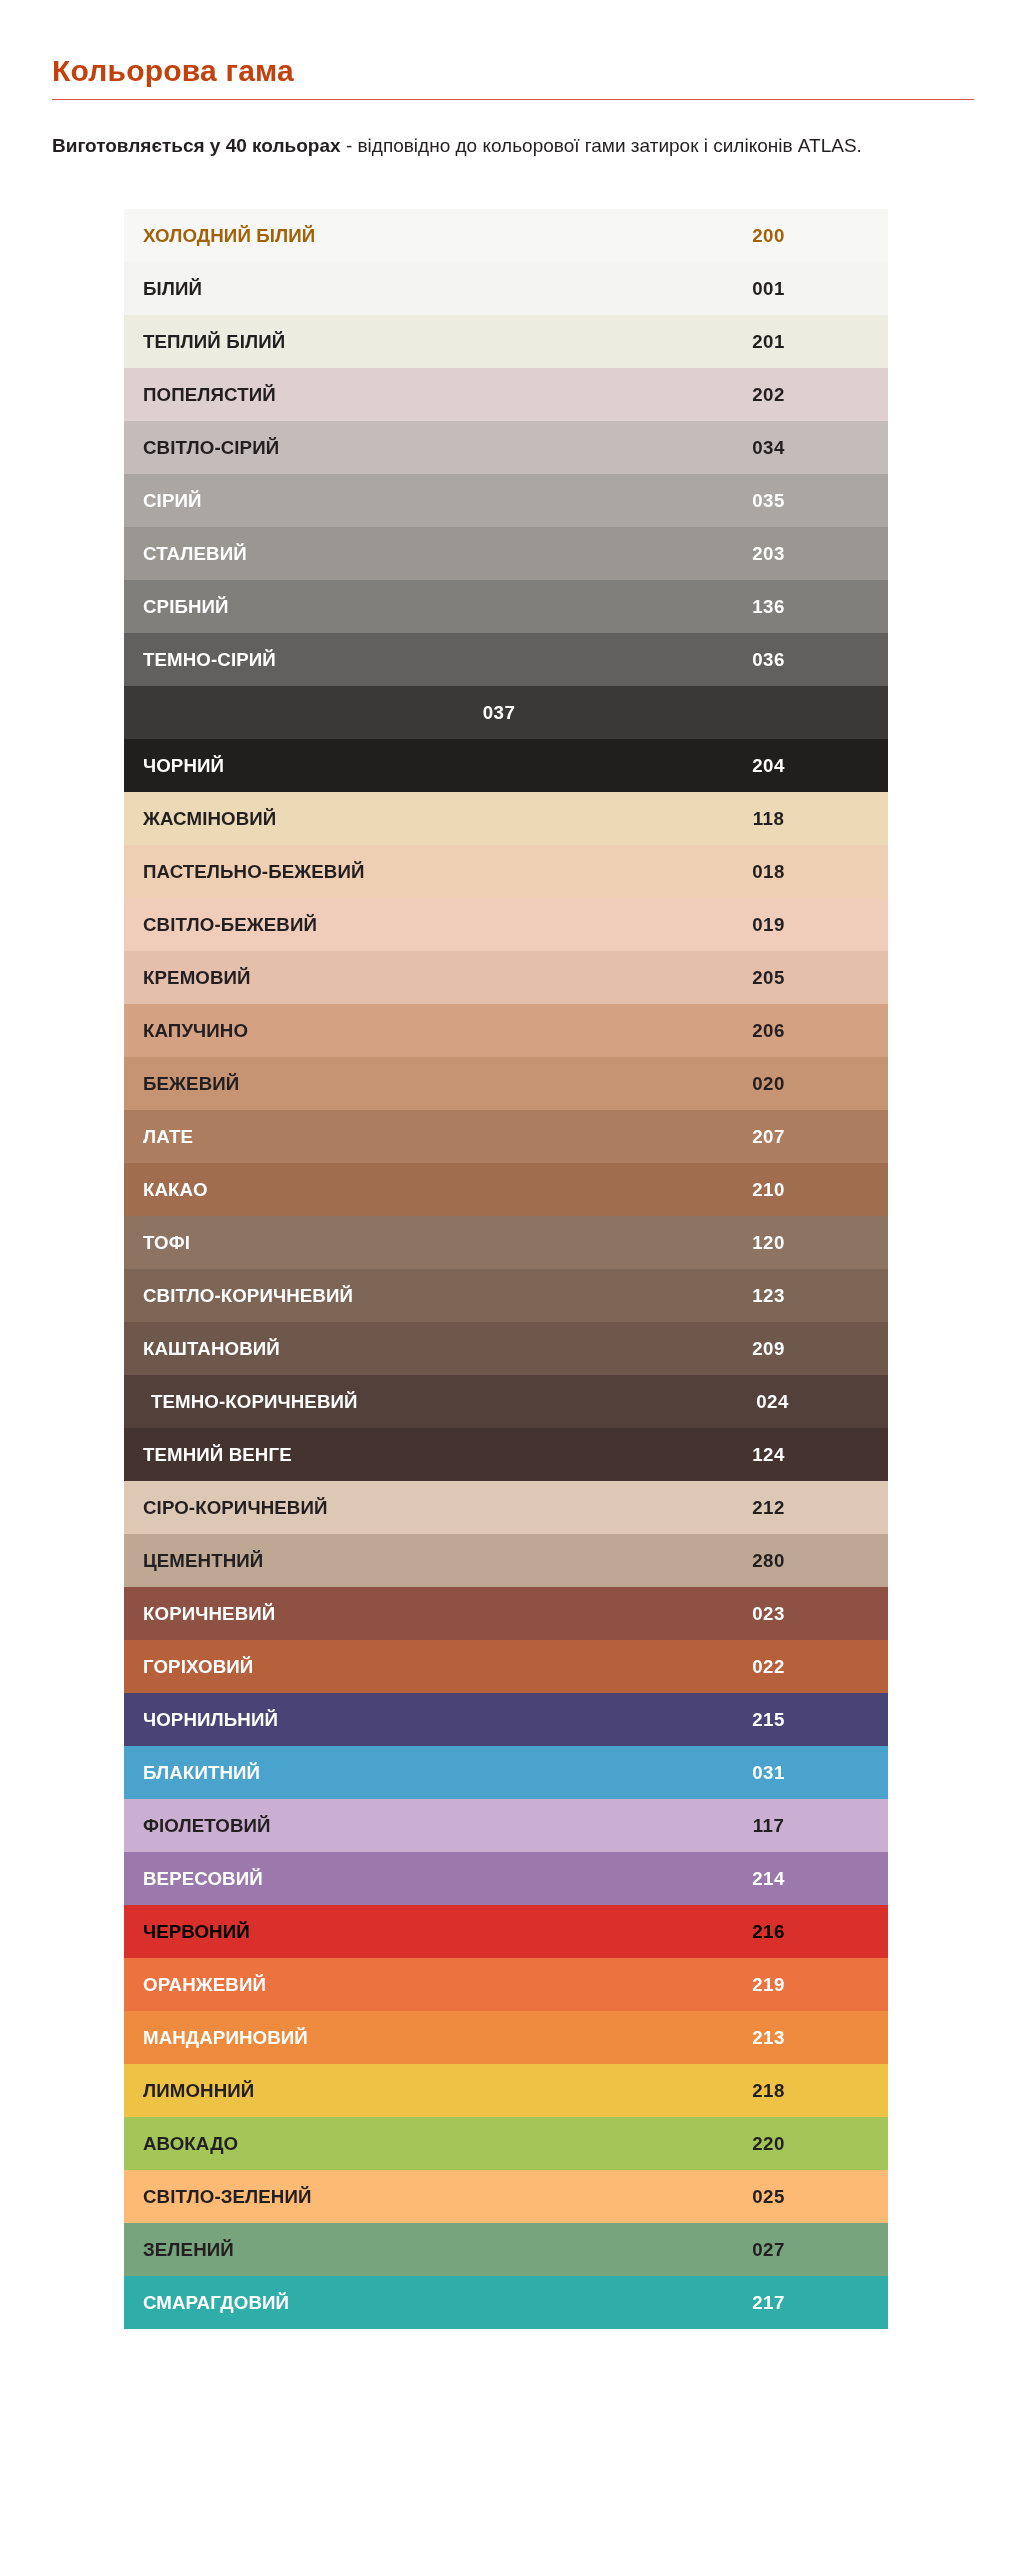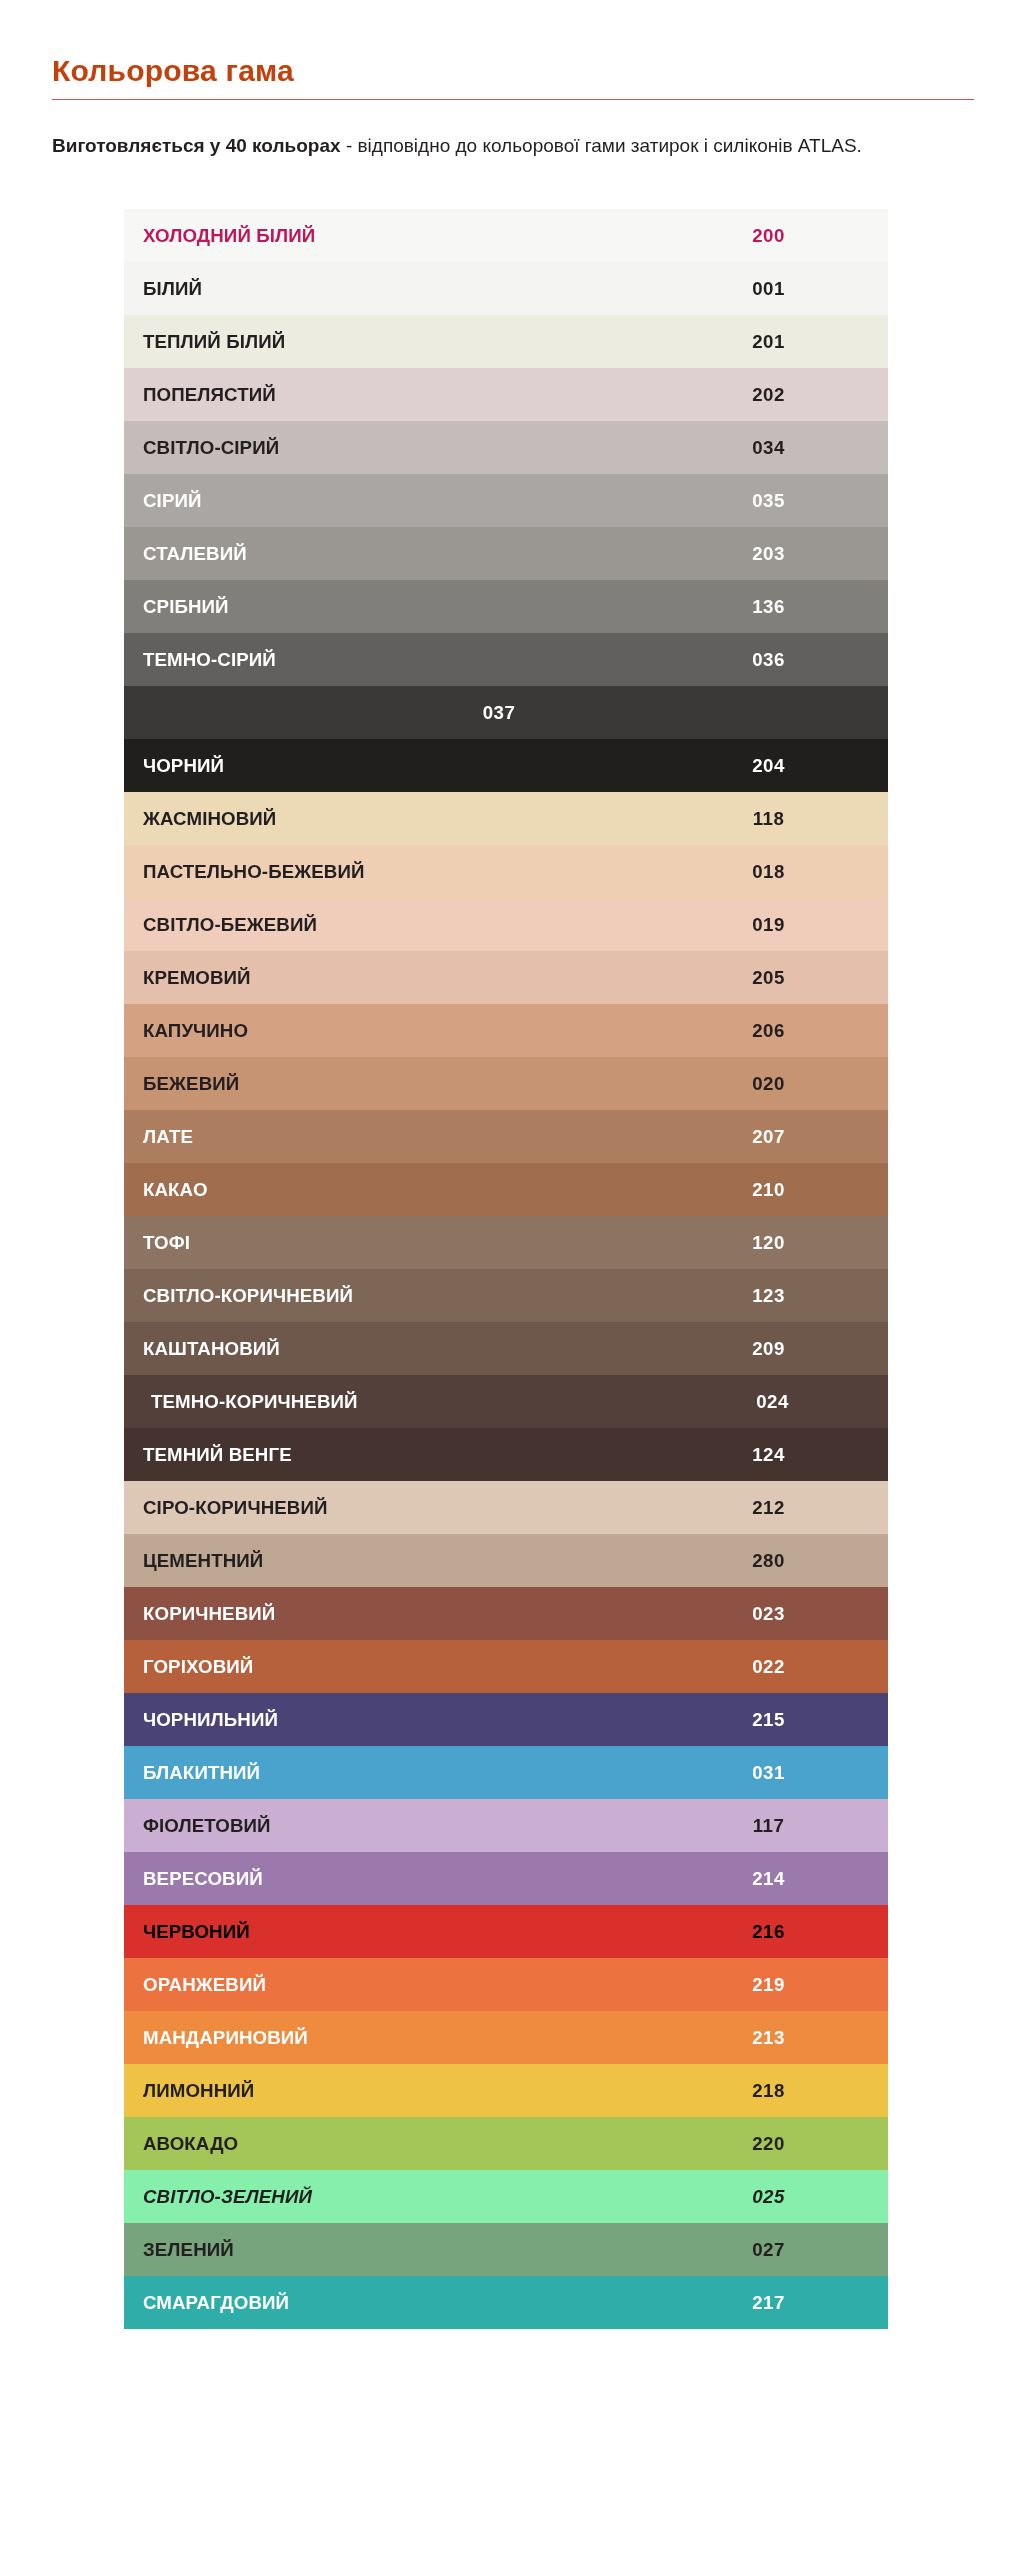--- a/index.html
+++ b/index.html
@@ -81,21 +81,21 @@
 
   <div class="title-block">
     <div class="title">Кольорова гама</div>
   </div>
 
   <p class="intro">
     <span class="strong">Виготовляється у 40  кольорах</span><span> - відповідно до кольорової гами затирок і силіконів ATLAS.</span>
   </p>
 
   <div class="table-wrap">
-      <div class="row" style="background: rgb(247, 247, 245); color: #be185d;">
+      <div class="row" style="background: rgb(247, 247, 245); color: #a16207;">
         <div class="name">ХОЛОДНИЙ БІЛИЙ</div>
         <div class="code">200</div>
       </div>
       <div class="row" style="background: rgb(244, 244, 242); color: rgb(35, 31, 32);">
         <div class="name">БІЛИЙ</div>
         <div class="code">001</div>
       </div>
       <div class="row" style="background: rgb(236, 236, 224); color: rgb(35, 31, 32);">
         <div class="name">ТЕПЛИЙ БІЛИЙ</div>
         <div class="code">201</div>
@@ -228,21 +228,21 @@
         <div class="code">213</div>
       </div>
       <div class="row" style="background: rgb(238, 194, 68); color: rgb(35, 31, 32);">
         <div class="name">ЛИМОННИЙ</div>
         <div class="code">218</div>
       </div>
       <div class="row" style="background: rgb(164, 197, 88); color: rgb(35, 31, 32);">
         <div class="name">АВОКАДО</div>
         <div class="code">220</div>
       </div>
-      <div class="row" style="background: #86efac; color: rgb(35, 31, 32); font-style: italic;">
+      <div class="row" style="background: #fdba74; color: rgb(35, 31, 32);">
         <div class="name">СВІТЛО-ЗЕЛЕНИЙ</div>
         <div class="code">025</div>
       </div>
       <div class="row" style="background: rgb(119, 164, 124); color: rgb(35, 31, 32);">
         <div class="name">ЗЕЛЕНИЙ</div>
         <div class="code">027</div>
       </div>
       <div class="row" style="background: rgb(47, 173, 168); color: rgb(255, 255, 255);">
         <div class="name">СМАРАГДОВИЙ</div>
         <div class="code">217</div>

